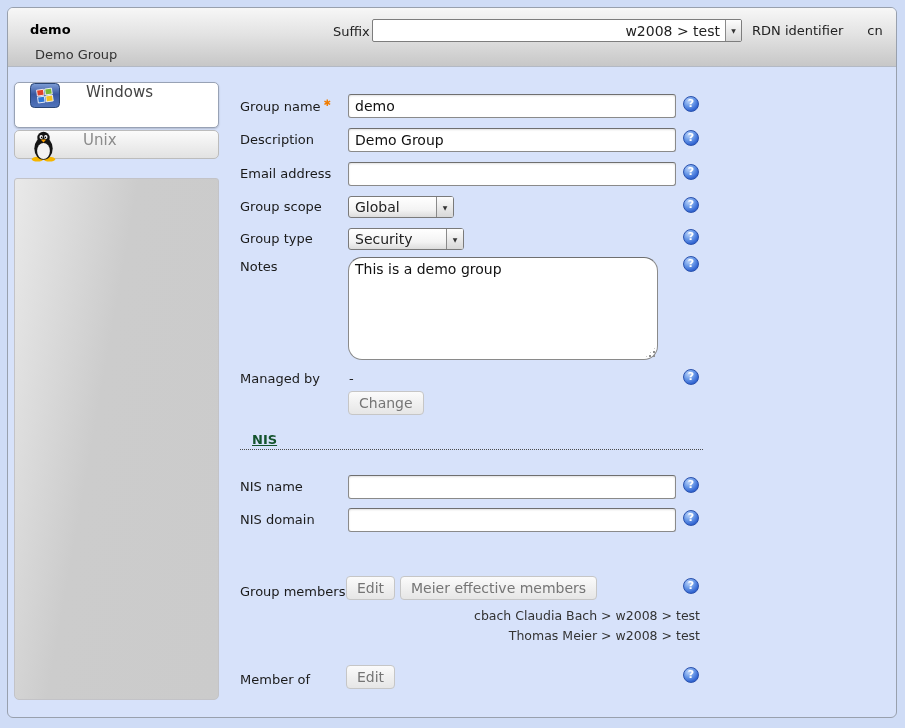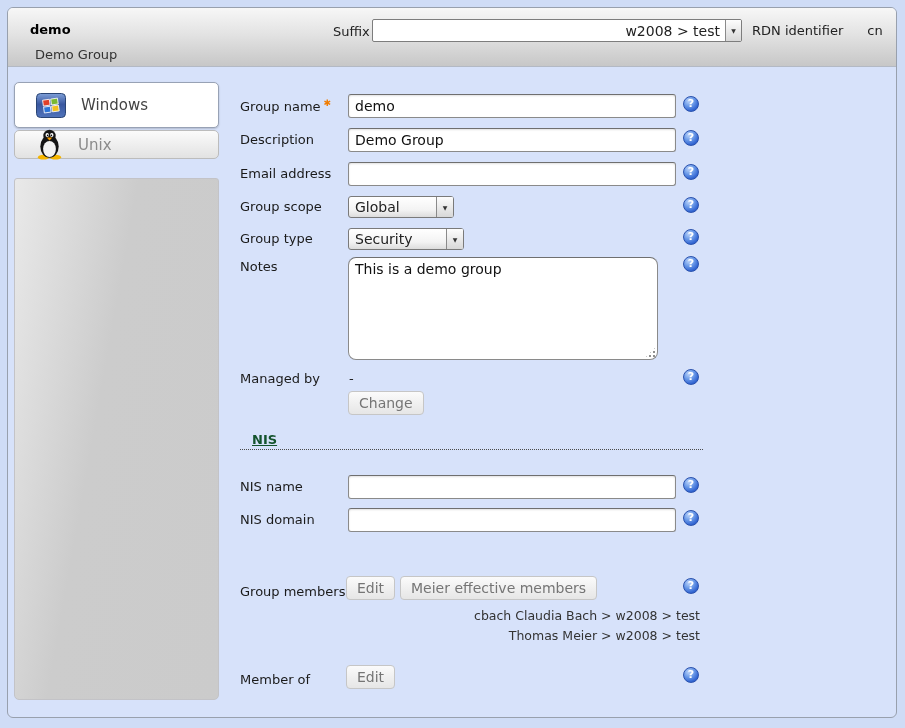--- a/index.html
+++ b/index.html
@@ -46,21 +46,21 @@
     width:16px;height:16px;border-radius:50%;box-sizing:border-box;
     background:radial-gradient(circle at 35% 28%,#bdd4f9 0%,#6d9ce9 38%,#3366d2 72%,#1f4cb2 100%);
     border:1px solid #2a52ae;
     color:#fff;font-size:11px;font-weight:bold;text-align:center;line-height:14px;
     display:inline-block;flex:none;
   }
   .help.abs{position:absolute;left:675px;}
   
   .tab{
     position:absolute;left:6px;width:205px;box-sizing:border-box;
-    display:flex;align-items:center;gap:15px;padding-left:21px;
+    display:flex;align-items:flex-start;gap:26px;padding-left:15px;
     border-radius:5px;cursor:pointer;
   }
   .tab-windows{
     top:74px;height:46px;background:#fff;border:1px solid #98a2b5;
     box-shadow:0 1px 2px rgba(0,0,0,.18);
   }
   .tab-windows .tab-label{font-size:15px;color:#444;}
   .tab-unix{
     top:122px;height:29px;
     background:linear-gradient(#fbfbfb,#e2e2e2);
@@ -85,21 +85,21 @@
     position:absolute;left:340px;height:22px;box-sizing:border-box;
     display:flex;align-items:center;
     background:linear-gradient(#ffffff 0%,#f3f3f3 65%,#dcdcdc 100%);
     border:1px solid #7a7a7a;border-radius:3px;
     padding-left:6px;font-size:14px;color:#222;cursor:default;
   }
   .fselect .sel-val{white-space:nowrap;}
   .fselect .sel-btn{margin-left:auto;width:16px;}
   .tarea{
     position:absolute;left:340px;top:249px;width:310px;height:103px;box-sizing:border-box;
-    background:#fff;border:1px solid #8a8a8a;border-top-color:#6f6f6f;border-radius:8px;
+    background:#fff;border:1px solid #8a8a8a;border-top-color:#6f6f6f;border-radius:14px;
     padding:3px 6px;font-size:14px;color:#111;font-family:inherit;resize:none;outline:none;
   }
   .grip{
     position:absolute;left:637px;top:339px;width:11px;height:11px;
     background-image:radial-gradient(circle,#8f8f8f 1px,transparent 1.3px);
     background-size:4px 4px;background-position:100% 100%;
     clip-path:polygon(100% 0,100% 100%,0 100%);
   }
   .btn{
     position:absolute;height:24px;box-sizing:border-box;

